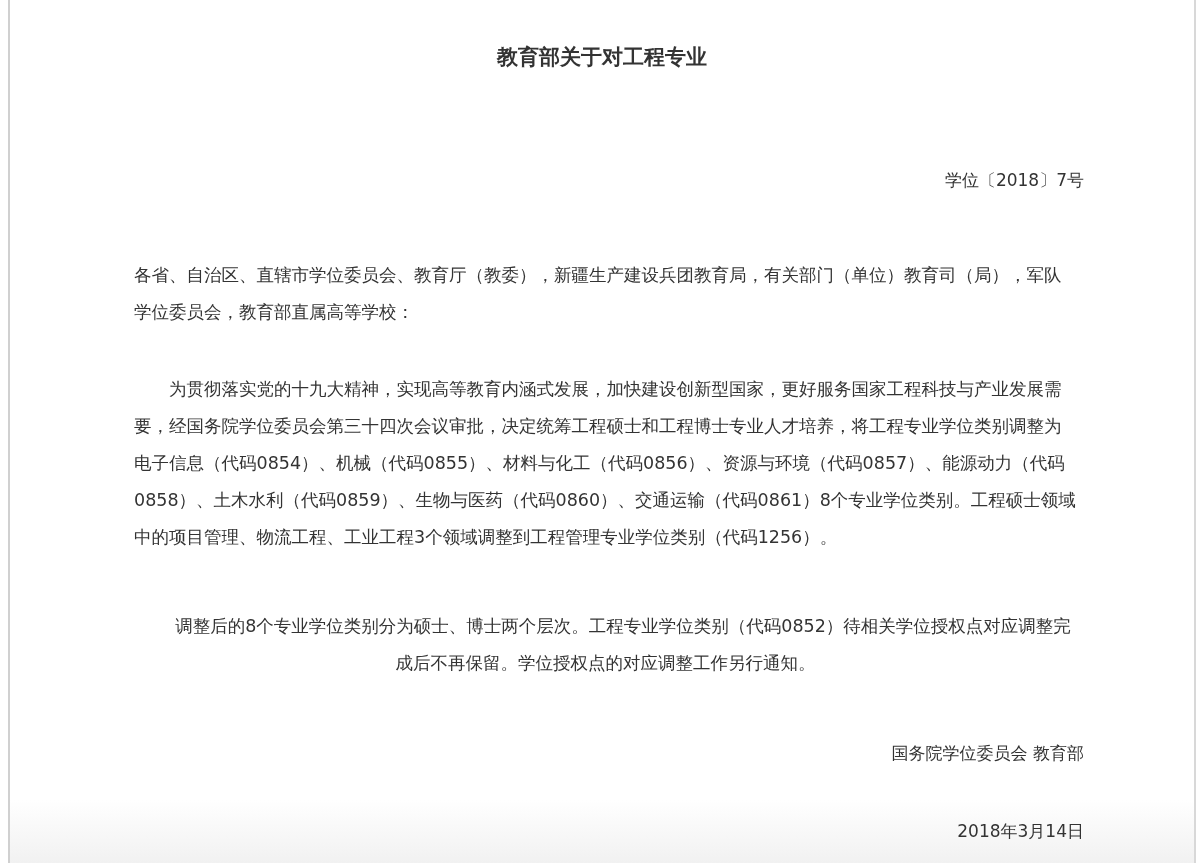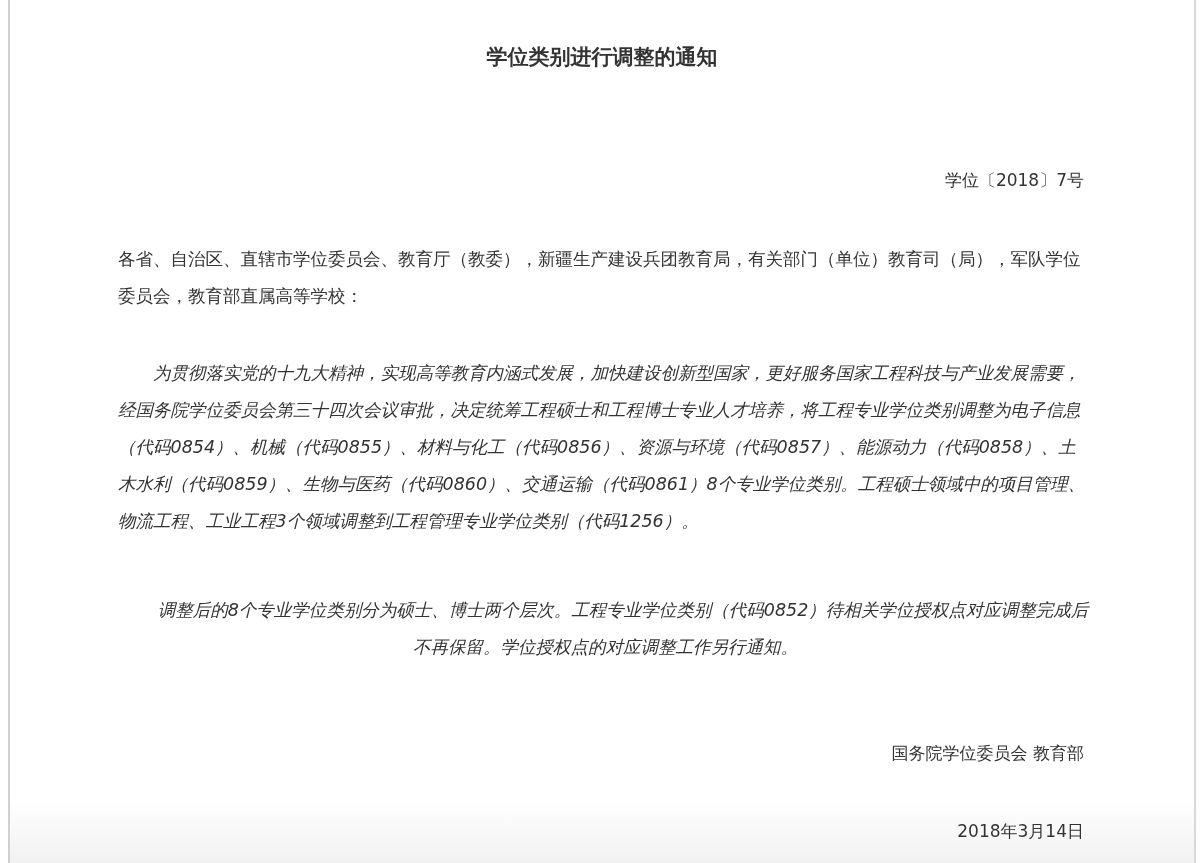--- a/index.html
+++ b/index.html
@@ -20,31 +20,31 @@
     }
     .docno {
       position: absolute; right: 110px; top: 169px; font-size: 17px; color: #333; margin-left: 28px;
     }
     .content {
       position: absolute; left: 108px; width: 975px; font-size: 17.5px; line-height: 37px; color: #333;
     }
     .addressee { top: 241px; }
     .para1 { top: 355px; }
     .para2 { top: 592px; text-align: center; }
-    .indent { text-indent: 2em; font-style: italic; }
+    .indent { text-indent: 2em; }
     .signature { position: absolute; right: 110px; top: 742px; font-size: 17px; color: #333; }
     .date { position: absolute; right: 110px; top: 820px; font-size: 17px; color: #333; text-align: right; }
-    p { margin: 0; }
+    p { margin: 16px; }
   </style>
 </head>
 <body>
 
 <div class="page">
   <div class="title">
-    <div>学位类别进行调整的通知</div>
+    <div>教育部关于对工程专业</div>
   </div>
 
   <div class="docno">学位〔2018〕7号</div>
 
   <div class="content addressee">
     <p>各省、自治区、直辖市学位委员会、教育厅（教委），新疆生产建设兵团教育局，有关部门（单位）教育司（局），军队学位委员会，教育部直属高等学校：</p>
   </div>
 
   <div class="content para1">
     <p class="indent">为贯彻落实党的十九大精神，实现高等教育内涵式发展，加快建设创新型国家，更好服务国家工程科技与产业发展需要，经国务院学位委员会第三十四次会议审批，决定统筹工程硕士和工程博士专业人才培养，将工程专业学位类别调整为电子信息（代码0854）、机械（代码0855）、材料与化工（代码0856）、资源与环境（代码0857）、能源动力（代码0858）、土木水利（代码0859）、生物与医药（代码0860）、交通运输（代码0861）8个专业学位类别。工程硕士领域中的项目管理、物流工程、工业工程3个领域调整到工程管理专业学位类别（代码1256）。</p>

